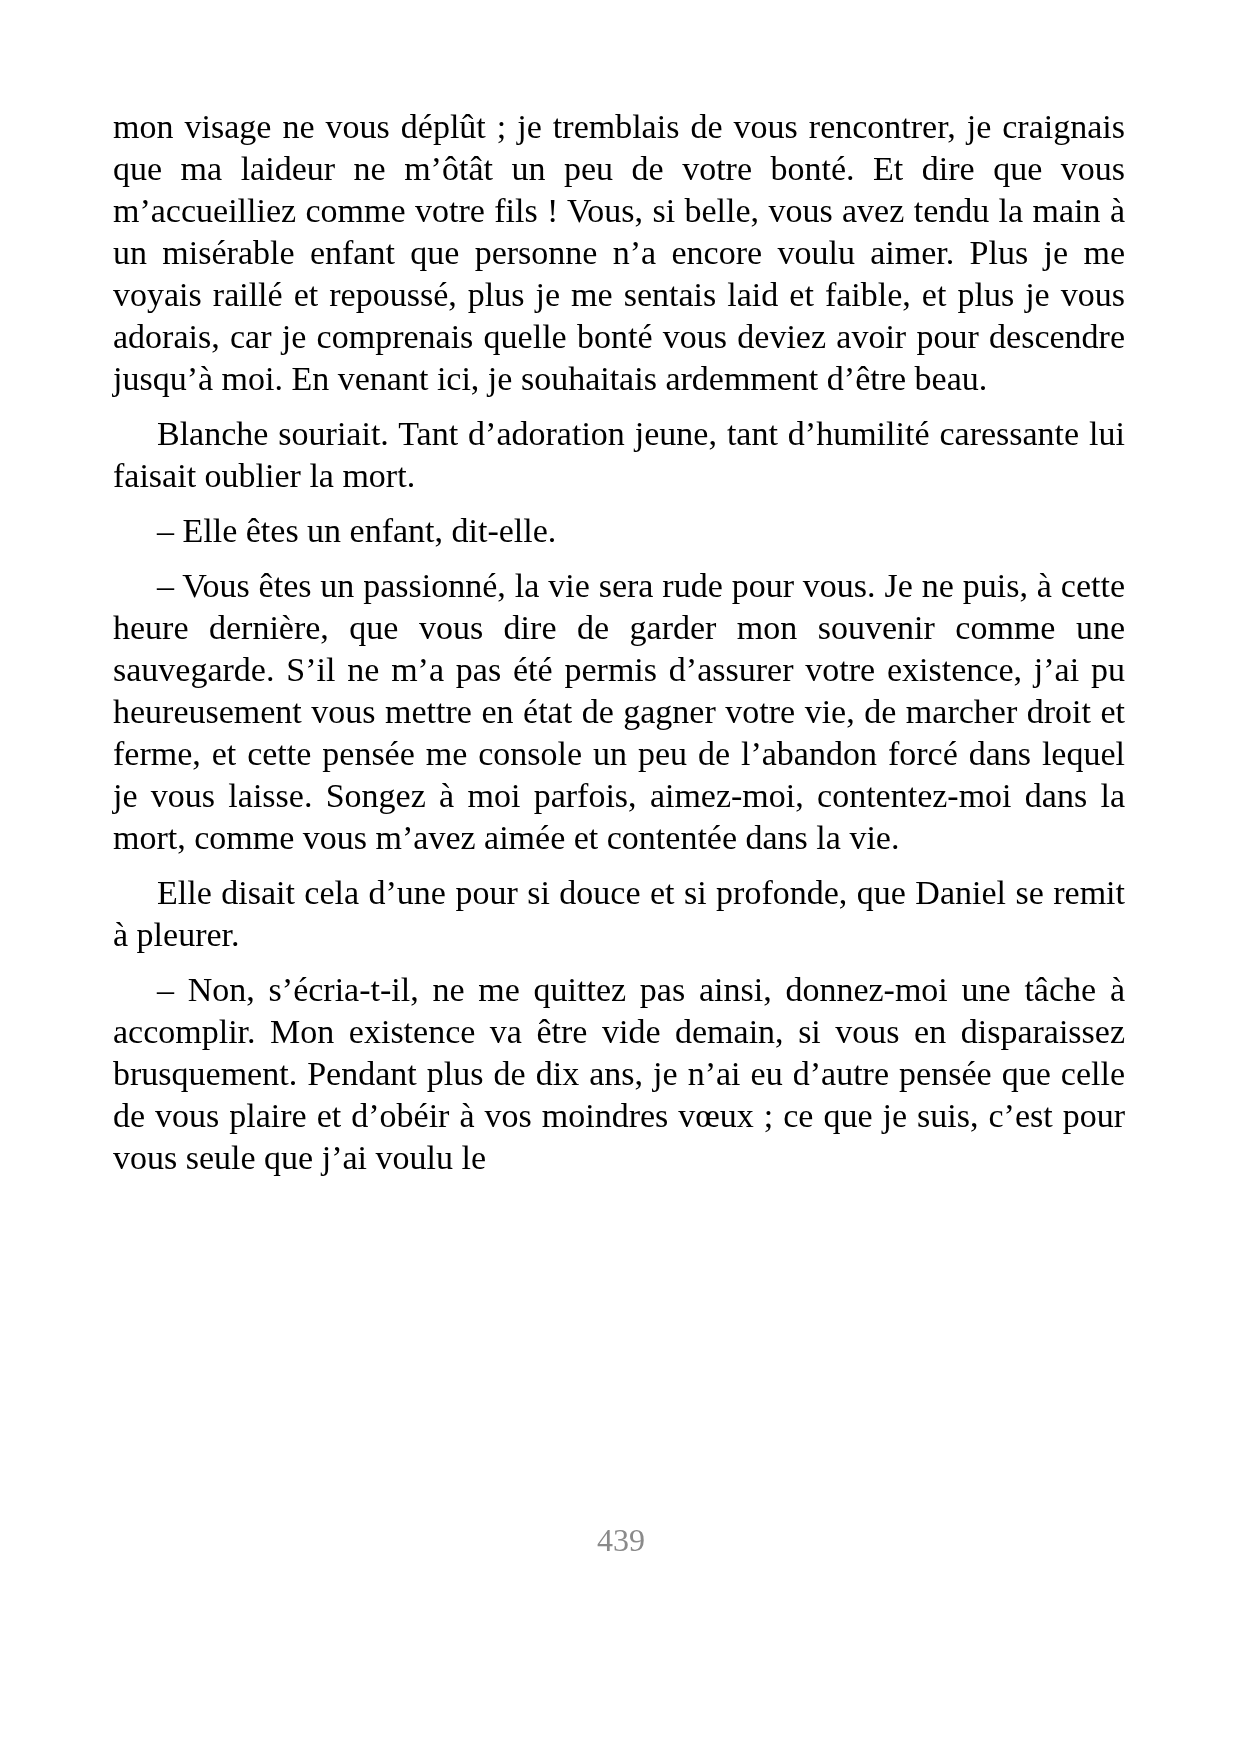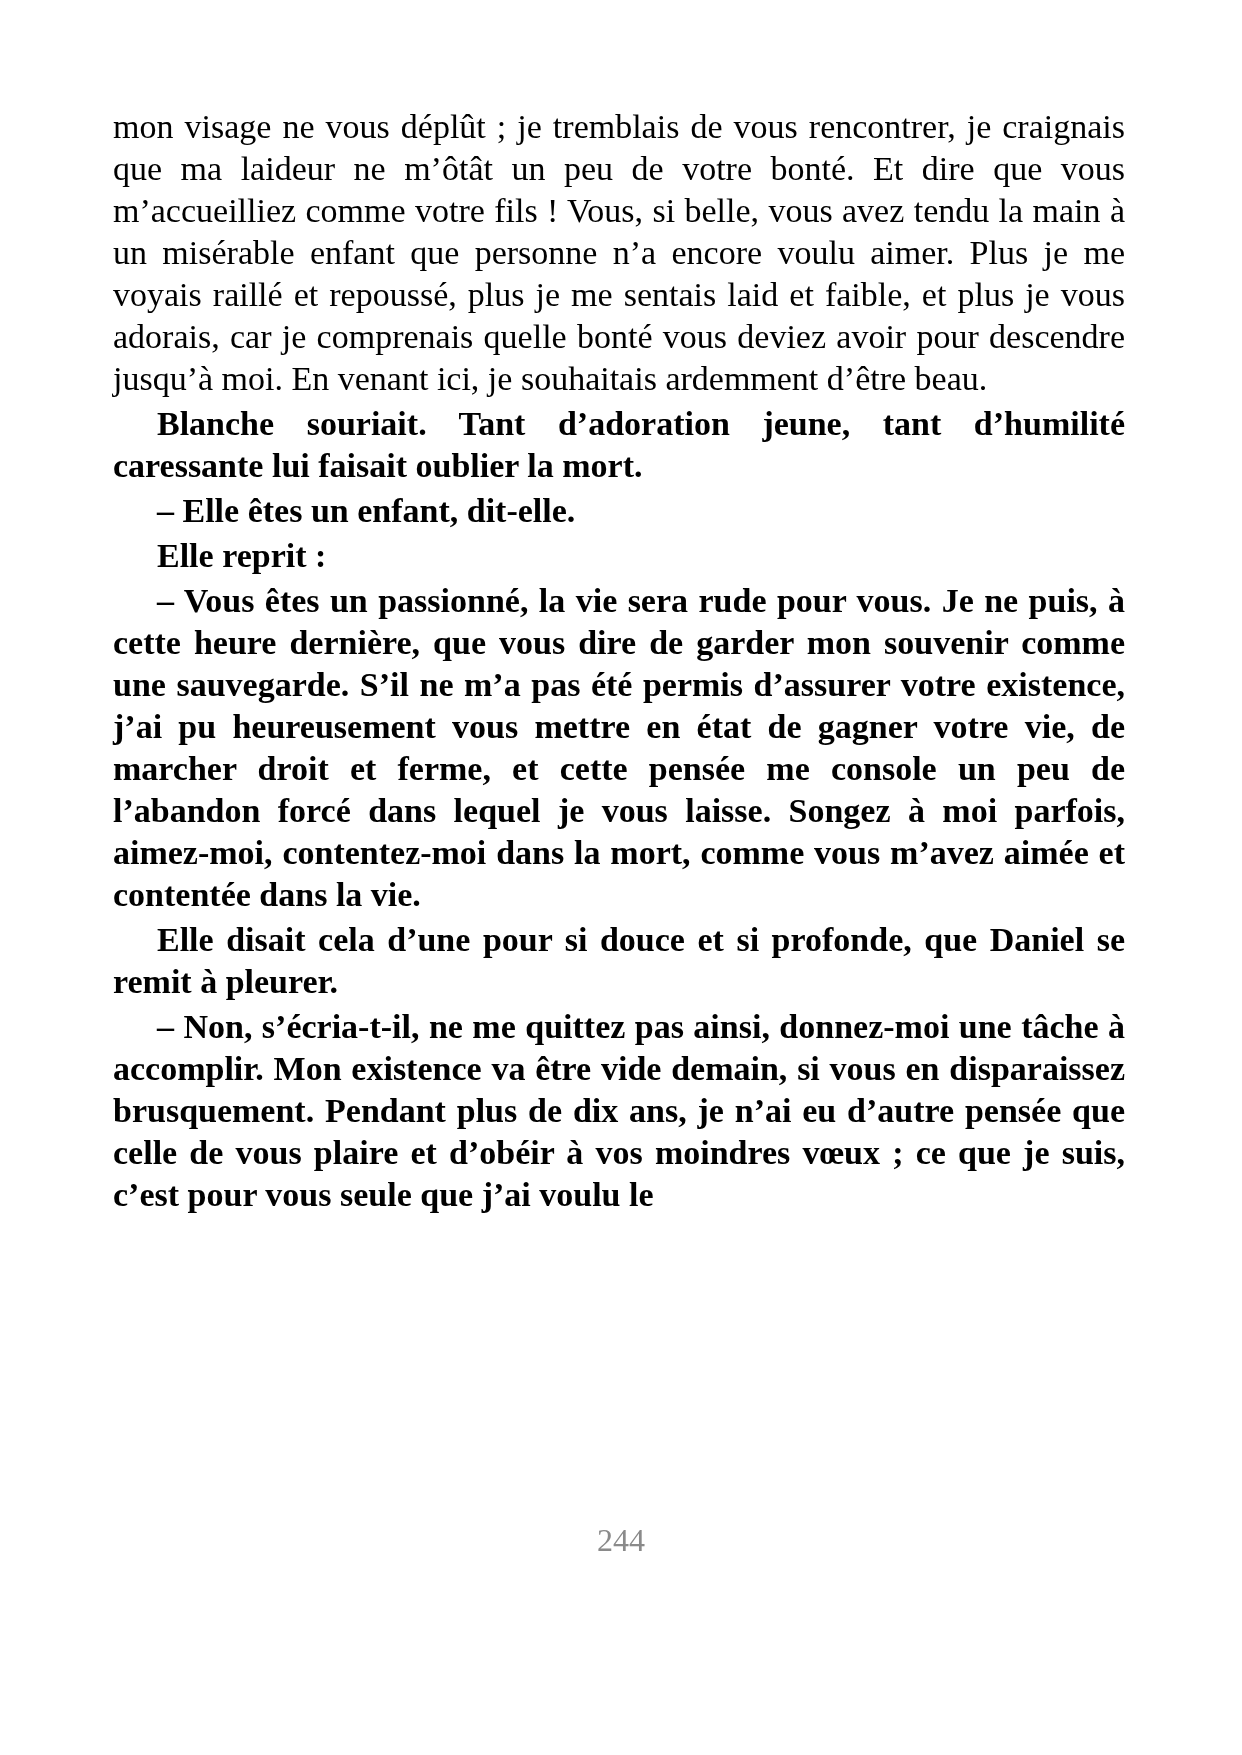--- a/index.html
+++ b/index.html
@@ -27,22 +27,21 @@
   }
   .text-block p {
     margin: 0;
     padding: 0;
     text-indent: 44px;
   }
   .text-block p:first-child {
     text-indent: 0;
   }
   .text-block p + p {
-    margin-top: 3px;
-    font-weight: bold;
+    margin-top: 13px;
   }
   .page-number {
     position: absolute;
     top: 1522px;
     left: 0;
     width: 100%;
     text-align: center;
     font-family: "Liberation Serif", "DejaVu Serif", serif;
     font-size: 32px;
     line-height: 36px;
@@ -50,19 +49,18 @@
   }
 </style>
 </head>
 <body>
 
 <div class="book-page">
   <div class="text-block">
     <p>mon visage ne vous déplût&nbsp;; je tremblais de vous rencontrer, je craignais que ma laideur ne m’ôtât un peu de votre bonté. Et dire que vous m’accueilliez comme votre fils&nbsp;! Vous, si belle, vous avez tendu la main à un misérable enfant que personne n’a encore voulu aimer. Plus je me voyais raillé et repoussé, plus je me sentais laid et faible, et plus je vous adorais, car je comprenais quelle bonté vous deviez avoir pour descendre jusqu’à moi. En venant ici, je souhaitais ardemment d’être beau.</p>
     <p>Blanche souriait. Tant d’adoration jeune, tant d’humilité caressante lui faisait oublier la mort.</p>
     <p>– Elle êtes un enfant, dit-elle.</p>
-    <p>Elle reprit&nbsp;:</p>
     <p>– Vous êtes un passionné, la vie sera rude pour vous. Je ne puis, à cette heure dernière, que vous dire de garder mon souvenir comme une sauvegarde. S’il ne m’a pas été permis d’assurer votre existence, j’ai pu heureusement vous mettre en état de gagner votre vie, de marcher droit et ferme, et cette pensée me console un peu de l’abandon forcé dans lequel je vous laisse. Songez à moi parfois, aimez-moi, contentez-moi dans la mort, comme vous m’avez aimée et contentée dans la vie.</p>
     <p>Elle disait cela d’une pour si douce et si profonde, que Daniel se remit à pleurer.</p>
     <p>– Non, s’écria-t-il, ne me quittez pas ainsi, donnez-moi une tâche à accomplir. Mon existence va être vide demain, si vous en disparaissez brusquement. Pendant plus de dix ans, je n’ai eu d’autre pensée que celle de vous plaire et d’obéir à vos moindres vœux&nbsp;; ce que je suis, c’est pour vous seule que j’ai voulu le</p>
   </div>
-  <div class="page-number">244</div>
+  <div class="page-number">439</div>
 </div>
 
 </body></html>

